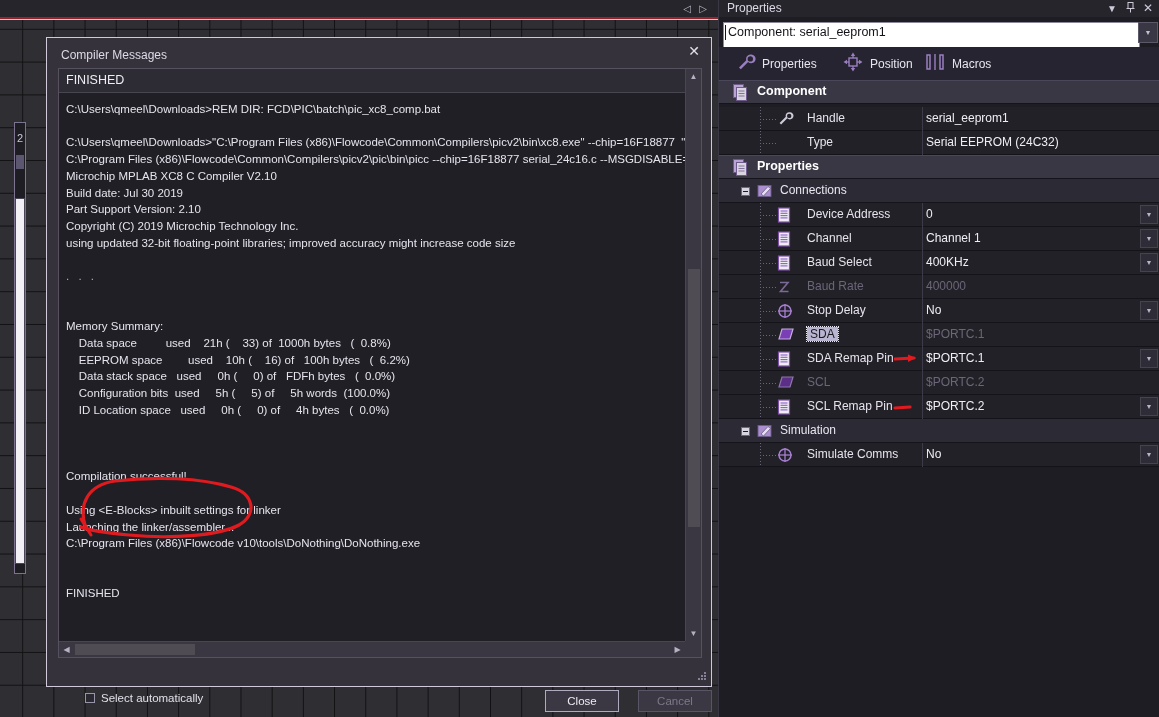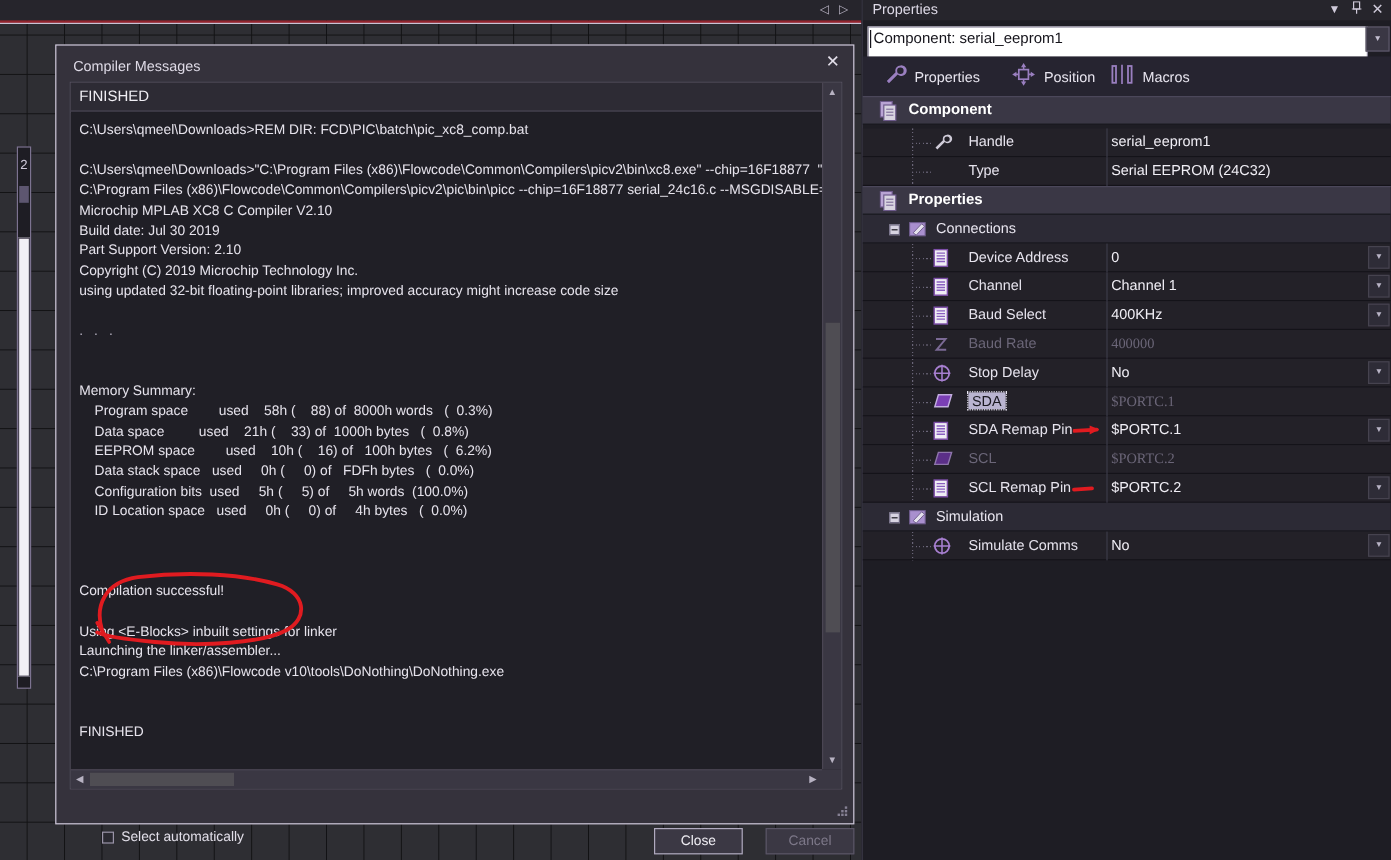--- a/index.html
+++ b/index.html
@@ -279,21 +279,21 @@
     background: repeating-linear-gradient(to right, #6a6578 0 1px, transparent 1px 3px);
   }
   .row .ricon { position: absolute; left: 58px; top: 4px; }
   .row .rlabel {
     position: absolute; left: 88px; top: 4px; color: #e6e3ed; font-size: 12px;
   }
   .row.disabled .rlabel { color: #6b6678; }
   .row .rvalue {
     position: absolute; left: 207px; top: 4px; color: #f0eef5; font-size: 12px;
   }
-  .row.disabled .rvalue { color: #6b6678; font-family: Liberation Serif, serif; }
+  .row.disabled .rvalue { color: #6b6678; }
   .row .vsep {
     position: absolute; left: 203px; top: 0; width: 1px; height: 24px;
     background: #3d3a49;
   }
   .row .vdrop {
     position: absolute; right: 1px; top: 2px; width: 18px; height: 19px;
     background: #2e2c37; border: 1px solid #46434f; box-sizing: border-box;
     color: #b9b4c6; font-size: 7px; line-height: 17px; text-align: center;
     cursor: pointer;
   }
@@ -337,21 +337,20 @@
           <div class="oline">Microchip MPLAB XC8 C Compiler V2.10</div>
           <div class="oline">Build date: Jul 30 2019</div>
           <div class="oline">Part Support Version: 2.10</div>
           <div class="oline">Copyright (C) 2019 Microchip Technology Inc.</div>
           <div class="oline">using updated 32-bit floating-point libraries; improved accuracy might increase code size</div>
           <div class="oline blank">&nbsp;</div>
           <div class="oline dots">. . .</div>
           <div class="oline blank">&nbsp;</div>
           <div class="oline blank">&nbsp;</div>
           <div class="oline">Memory Summary:</div>
-          <div class="oline">    Program space        used    58h (    88) of  8000h words   (  0.3%)</div>
           <div class="oline">    Data space         used    21h (    33) of  1000h bytes   (  0.8%)</div>
           <div class="oline">    EEPROM space        used    10h (    16) of   100h bytes   (  6.2%)</div>
           <div class="oline">    Data stack space   used     0h (     0) of   FDFh bytes   (  0.0%)</div>
           <div class="oline">    Configuration bits  used     5h (     5) of     5h words  (100.0%)</div>
           <div class="oline">    ID Location space   used     0h (     0) of     4h bytes   (  0.0%)</div>
           <div class="oline blank">&nbsp;</div>
           <div class="oline blank">&nbsp;</div>
           <div class="oline blank">&nbsp;</div>
           <div class="oline">Compilation successful!</div>
           <div class="oline blank">&nbsp;</div>

